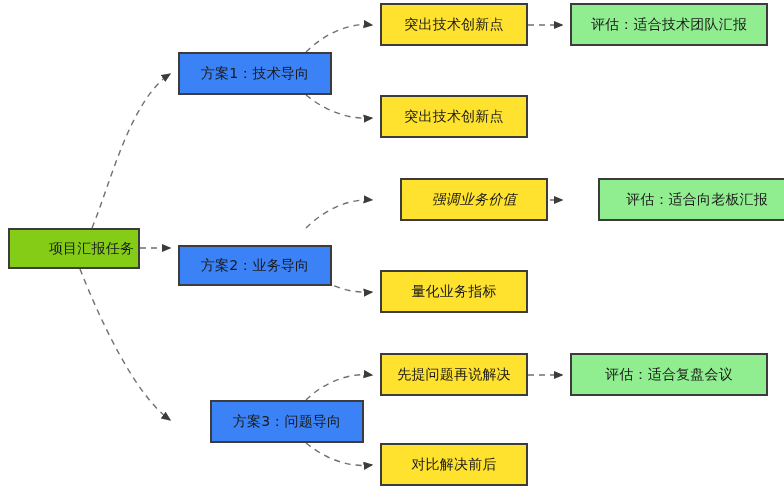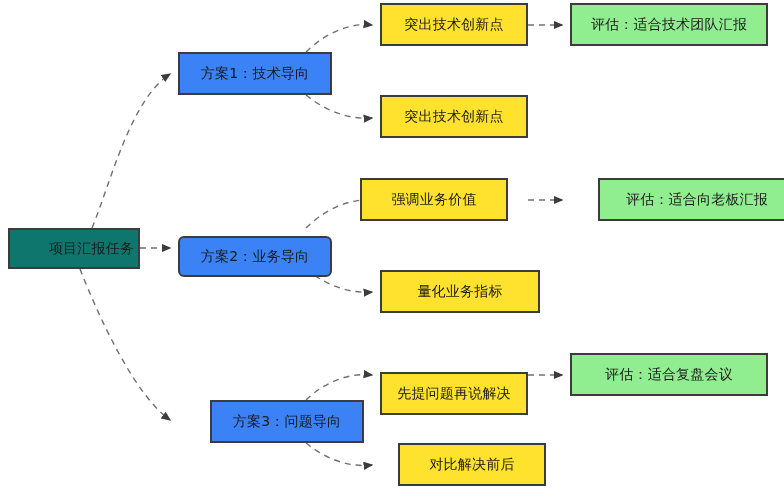--- a/index.html
+++ b/index.html
@@ -30,21 +30,21 @@
     display: flex;
     align-items: center;
     justify-content: center;
     text-align: left;
     font-size: 14px;
     color: #1a1a1a;
     line-height: 1.2;
     letter-spacing: 0.2px;
     white-space: nowrap;
   }
-  .node-root   { background: #0f766e; padding-left: 35px; }
+  .node-root   { background: #84cc16; padding-left: 35px; }
   .node-option { background: #3b82f6; }
   .node-point  { background: #ffe22e; }
   .node-eval   { background: #90ee90; }
 </style>
 </head>
 <body>
 
 <div id="canvas">
   <svg id="edges" width="784" height="500" viewBox="0 0 784 500" xmlns="http://www.w3.org/2000/svg">
     <defs>
@@ -67,42 +67,42 @@
         <path d="M 528 375 L 562 375" fill="none" stroke="#707070" stroke-width="1.4" stroke-dasharray="6,5" marker-end="url(#arrow)"></path>
       </g>
   </svg>
   <div id="node-layer">
       <div class="node node-root" style="left: 8px; top: 228px; width: 132px; height: 41px;">
         <span>项目汇报任务</span>
       </div>
       <div class="node node-option" style="left: 178px; top: 52px; width: 154px; height: 43px;">
         <span>方案1：技术导向</span>
       </div>
-      <div class="node node-option" style="left: 178px; top: 236px; width: 154px; height: 41px; border-radius: 6px;">
+      <div class="node node-option" style="left: 178px; top: 245px; width: 154px; height: 41px;">
         <span>方案2：业务导向</span>
       </div>
       <div class="node node-option" style="left: 178px; top: 400px; width: 154px; height: 43px; margin-left: 32px;">
         <span>方案3：问题导向</span>
       </div>
       <div class="node node-point" style="left: 380px; top: 3px; width: 148px; height: 43px;">
         <span>突出技术创新点</span>
       </div>
       <div class="node node-point" style="left: 380px; top: 95px; width: 148px; height: 43px;">
         <span>突出技术创新点</span>
       </div>
-      <div class="node node-point" style="left: 360px; top: 178px; width: 148px; height: 43px;">
+      <div class="node node-point" style="left: 400px; top: 178px; width: 148px; height: 43px; font-style: italic;">
         <span>强调业务价值</span>
       </div>
-      <div class="node node-point" style="left: 380px; top: 270px; width: 160px; height: 43px;">
+      <div class="node node-point" style="left: 380px; top: 270px; width: 148px; height: 43px;">
         <span>量化业务指标</span>
       </div>
-      <div class="node node-point" style="left: 380px; top: 372px; width: 148px; height: 43px;">
+      <div class="node node-point" style="left: 380px; top: 353px; width: 148px; height: 43px;">
         <span>先提问题再说解决</span>
       </div>
-      <div class="node node-point" style="left: 380px; top: 443px; width: 148px; height: 43px; margin-left: 18px;">
+      <div class="node node-point" style="left: 380px; top: 443px; width: 148px; height: 43px;">
         <span>对比解决前后</span>
       </div>
       <div class="node node-eval" style="left: 570px; top: 3px; width: 198px; height: 43px;">
         <span>评估：适合技术团队汇报</span>
       </div>
       <div class="node node-eval" style="left: 570px; top: 178px; width: 198px; height: 43px; margin-left: 28px;">
         <span>评估：适合向老板汇报</span>
       </div>
       <div class="node node-eval" style="left: 570px; top: 353px; width: 198px; height: 43px;">
         <span>评估：适合复盘会议</span>

